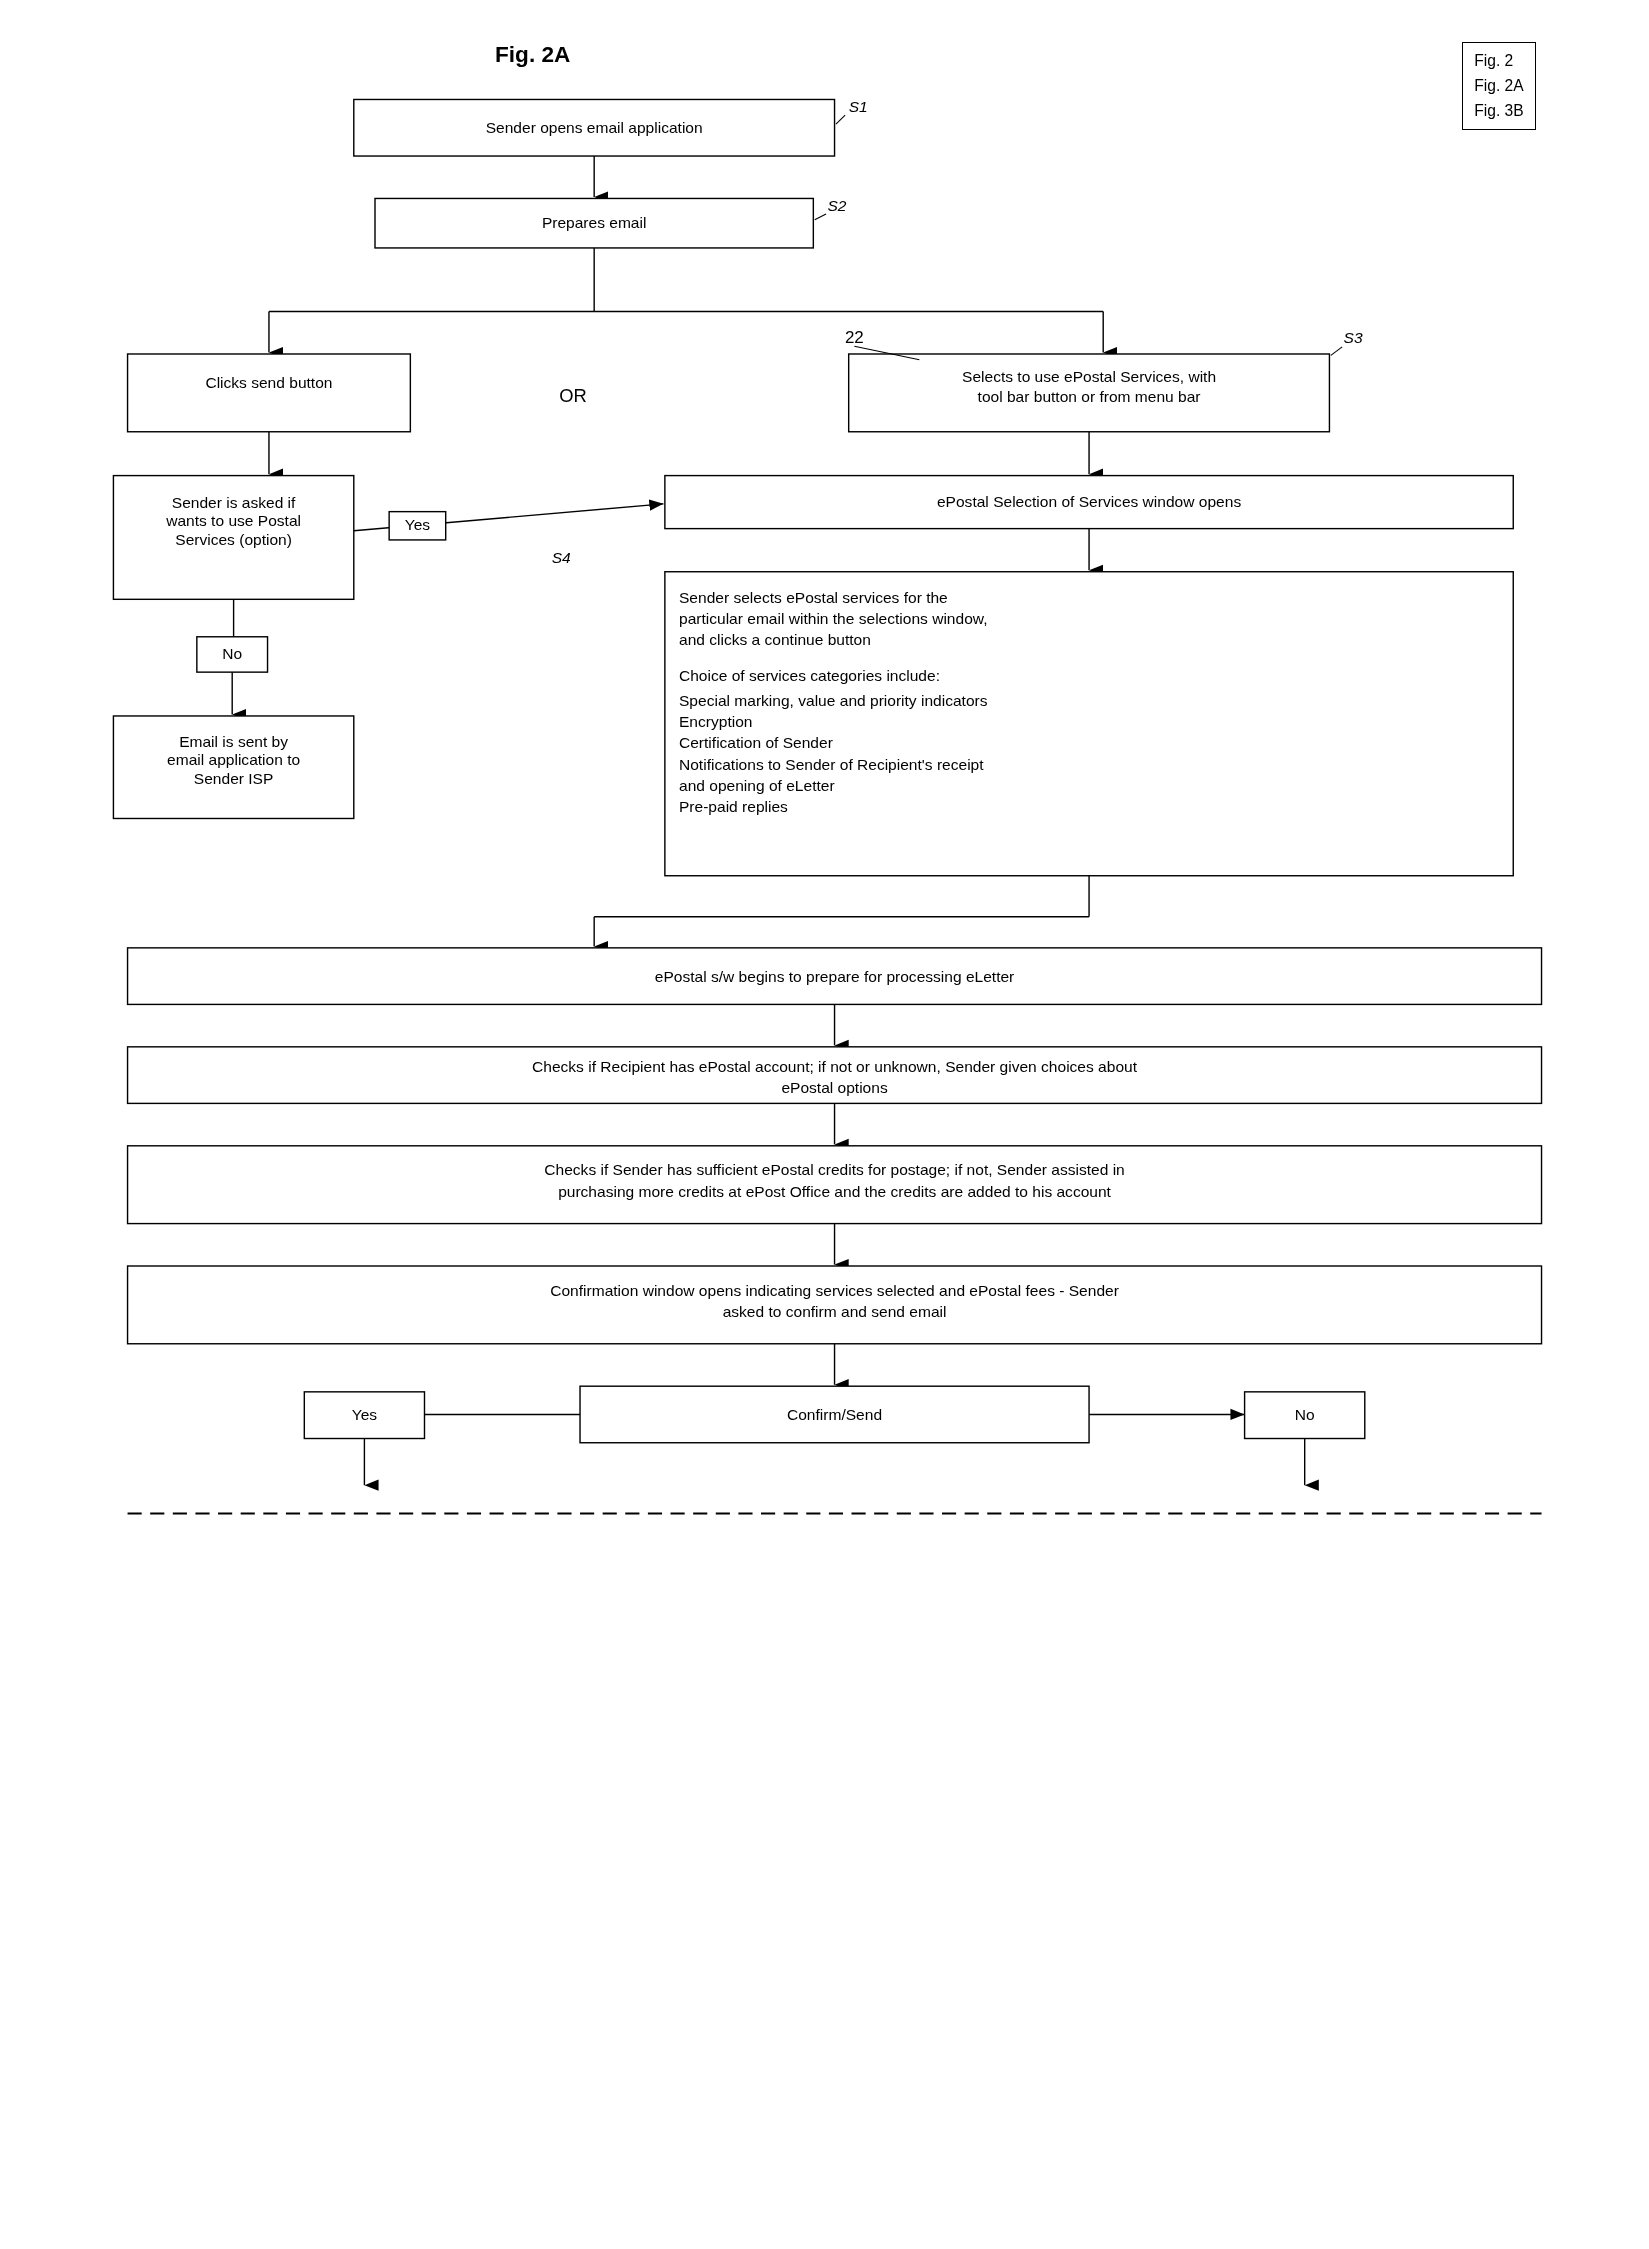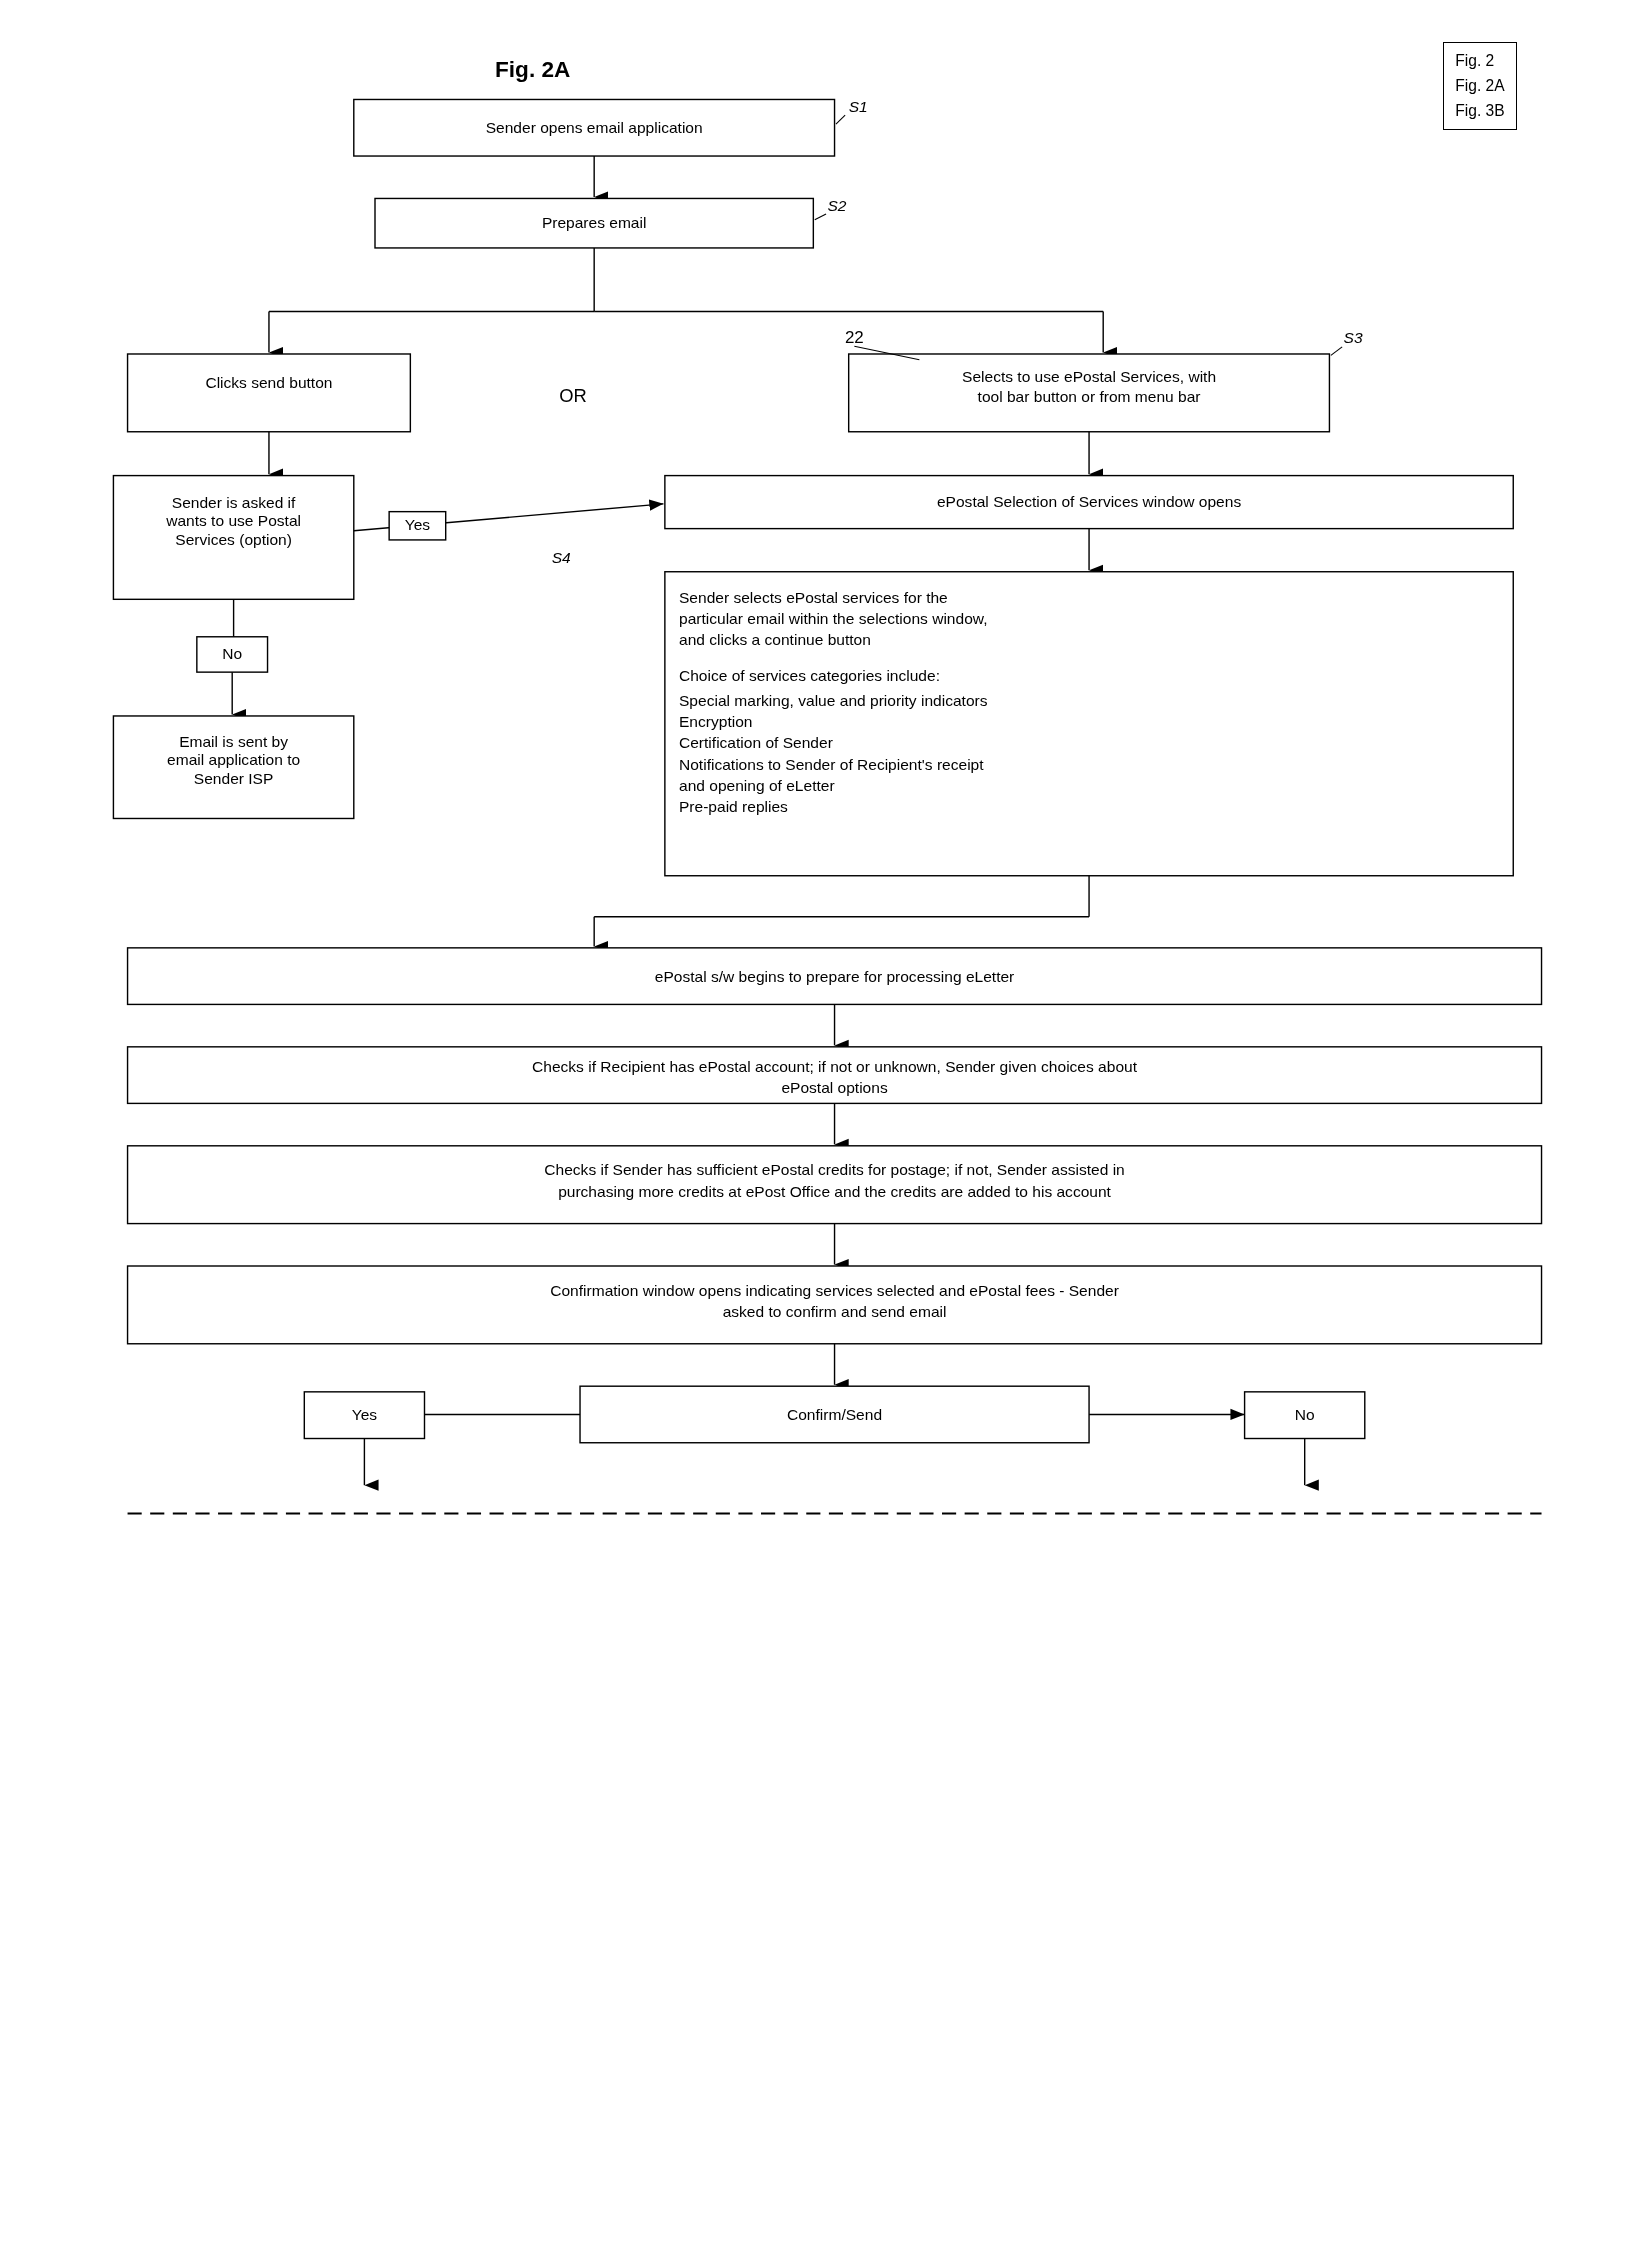--- a/index.html
+++ b/index.html
@@ -11,35 +11,35 @@
       min-height: 2250px;
       position: relative;
       overflow: hidden;
     }
 
     .page {
       width: 1650px;
       min-height: 2250px;
       background: #fff;
       position: relative;
-      padding: 57px 71px;
+      padding: 42px 71px;
     }
 
     .fig-title {
       text-align: left;
       font-size: 22.6px;
       font-weight: bold;
       margin-bottom: 28px;
       margin-left: 424px;
     }
 
     .fig-index {
       position: absolute;
       top: 42px;
-      right: 133px;
+      right: 114px;
       border: 1.4px solid #000;
       padding: 5.7px 11.3px;
       font-size: 15.6px;
       line-height: 1.6;
     }
   </style>
 </head>
 <body>
 
 <div class="page">

